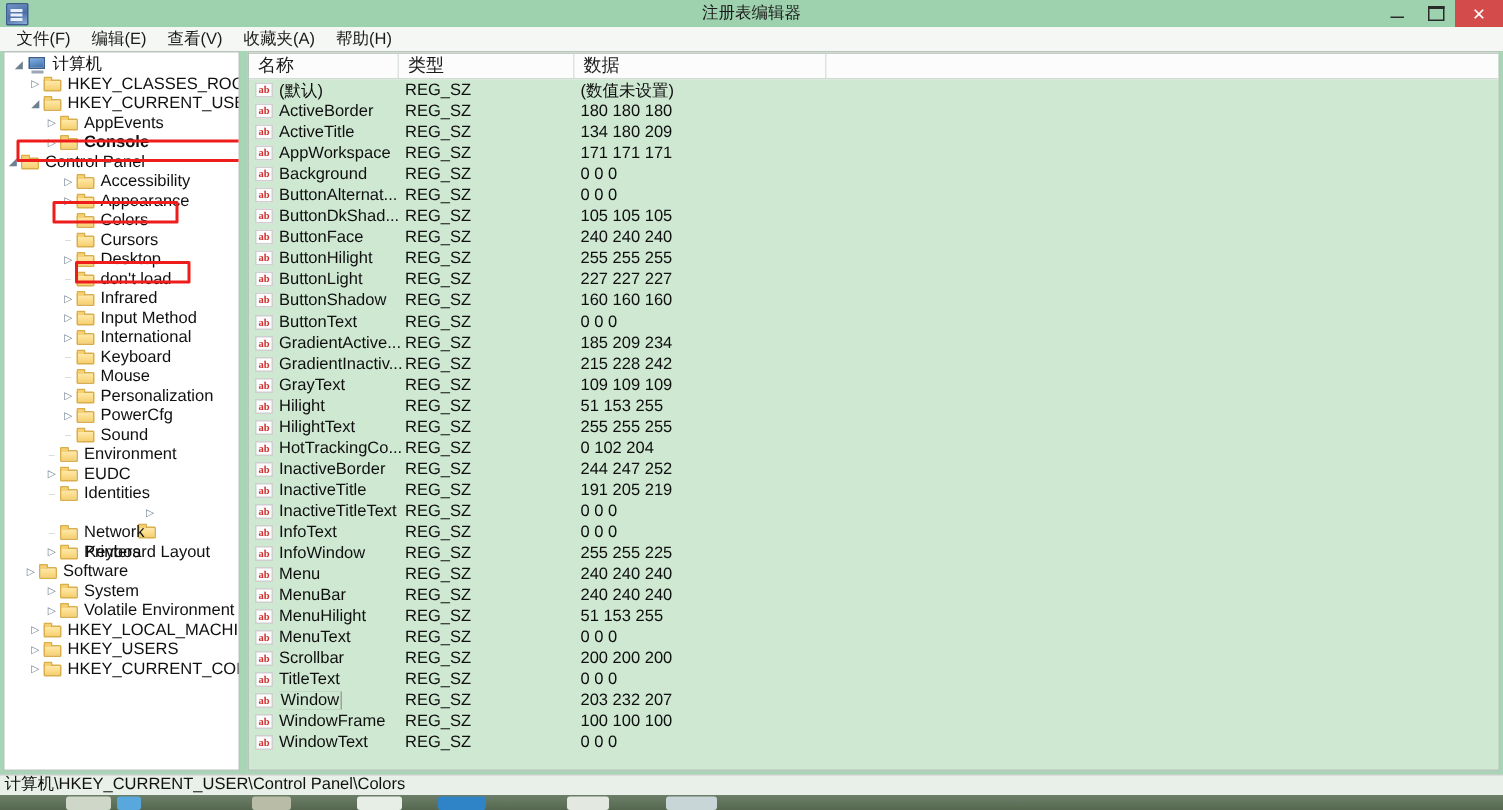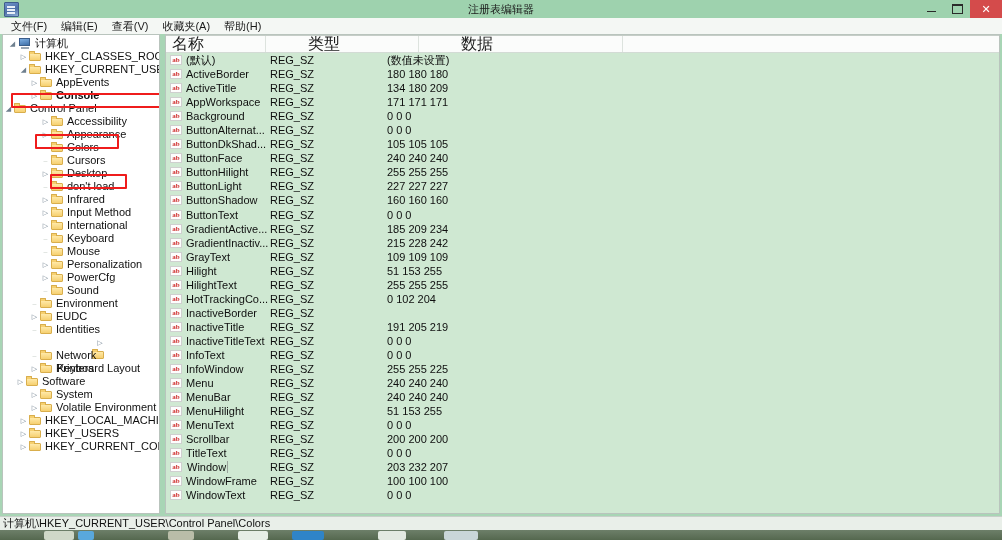--- a/index.html
+++ b/index.html
@@ -233,23 +233,22 @@
     box-sizing: border-box;
     overflow: hidden;
   }
   .lheader {
     position: relative;
     height: 17px;
     background: #fbfcfb;
     border-bottom: 1px solid #d3dbd5;
     display: flex;
     align-items: center;
-    font-size: 16px;
+    font-size: 12px;
     color: #1a1a1a;
-    gap: 36px;
   }
   .lheader:before {
     content:"";
     position: absolute;
     left:0; top:0; right:0; height:1px;
     background:#c5cdc7;
   }
   .hcell {
     height: 17px;
     line-height: 17px;
@@ -783,20 +782,21 @@
             <span class="cell-name">HotTrackingCo...</span>
             <span class="cell-type">REG_SZ</span>
             <span class="cell-data">0 102 204</span>
           </div>
           <div class="lrow">
             <span class="abicon">
               <span>ab</span>
             </span>
             <span class="cell-name">InactiveBorder</span>
             <span class="cell-type">REG_SZ</span>
+            <span class="cell-data">244 247 252</span>
           </div>
           <div class="lrow">
             <span class="abicon">
               <span>ab</span>
             </span>
             <span class="cell-name">InactiveTitle</span>
             <span class="cell-type">REG_SZ</span>
             <span class="cell-data">191 205 219</span>
           </div>
           <div class="lrow">

